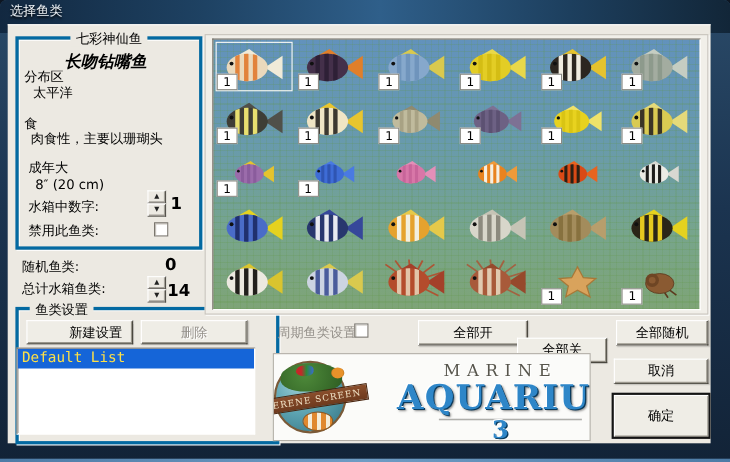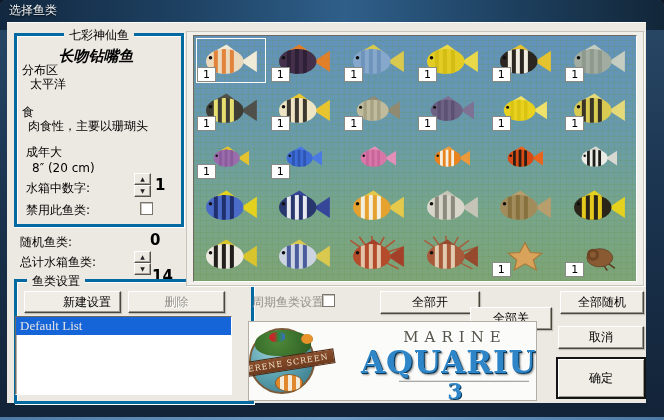--- a/index.html
+++ b/index.html
@@ -32,21 +32,21 @@
   .cb{position:absolute;width:13px;height:13px;background:#fff;border:1px solid #7a766e;box-shadow:inset 1px 1px 0 #c6c2ba;box-sizing:border-box;}
 
   
   .btn{position:absolute;background:#efede6;border:1px solid;border-color:#ffffff #4a473f #4a473f #ffffff;box-shadow:inset -1px -1px 0 #9a968c,1px 1px 1px rgba(0,0,0,.18);font-size:12px;text-align:center;color:#000;font-family:inherit;box-sizing:border-box;}
   .btn.disabled{color:#94908a;text-shadow:1px 1px 0 #fff;}
   .btn.default{border:2px solid #141414;box-shadow:inset 1px 1px 0 #ffffff,inset -1px -1px 0 #9a968c;}
 
   
   .listbox{position:absolute;left:8px;top:293px;width:217px;height:79px;background:#fff;border:1px solid;border-color:#6e6a62 #ffffff #ffffff #6e6a62;box-shadow:inset 1px 1px 0 #b4b0a8;font-family:"DejaVu Sans Mono","Liberation Mono",monospace;font-size:13px;box-sizing:border-box;overflow:hidden;}
   .listbox .item{padding:1px 4px;line-height:16px;white-space:nowrap;}
-  .listbox .item.selected{background:#1565d8;color:#e5e5e5;font-family:Liberation Serif, serif;}
+  .listbox .item.selected{background:#1565d8;color:#fde047;}
 
   
   .gridpanel{position:absolute;left:179px;top:8px;width:458px;height:255px;background:#f1efe9;border:1px solid #c8c4bc;box-shadow:1px 1px 0 #fff;padding:3px 6px;box-sizing:border-box;}
   .gridinner{width:100%;height:100%;box-sizing:border-box;border:1px solid;border-color:#6e6a62 #ffffff #ffffff #6e6a62;display:grid;grid-template-columns:repeat(6,1fr);grid-auto-rows:48.8px;background-image:
     repeating-linear-gradient(0deg,rgba(96,150,66,.20) 0 1px,transparent 1px 6px),
     repeating-linear-gradient(90deg,rgba(96,150,66,.16) 0 1px,transparent 1px 6px),
     linear-gradient(180deg,#6292bc 0%,#689aad 38%,#77a58c 72%,#7ea477 100%);}
   .cell{position:relative;display:flex;align-items:center;justify-content:center;}
   .cell.sel{outline:1px solid #fafaf6;outline-offset:-3px;}
   .cnt{position:absolute;left:3px;bottom:3px;background:#fff;border:1px solid #8a8a84;font-size:11px;line-height:13px;padding:0 5px;color:#000;}
@@ -94,21 +94,21 @@
     <span class="lbl" style="left:19px;top:180px;">禁用此鱼类:</span>
     <span class="cb" style="left:133px;top:179px;"></span>
 
     <span class="lbl" style="left:13px;top:212px;">随机鱼类:</span>
     <span class="val" style="left:143px;top:209px;">0</span>
     <span class="lbl" style="left:13px;top:232px;">总计水箱鱼类:</span>
     <div class="spin" style="left:127px;top:228px;">
       <div class="sb up"></div>
       <div class="sb dn"></div>
     </div>
-    <span class="val" style="left:145px;top:233px;margin-top:12px;">14</span>
+    <span class="val" style="left:145px;top:233px;">14</span>
 
     <div class="group g-settings">
       <span class="legend">鱼类设置</span>
     </div>
     <button class="btn" style="left:17px;top:268px;width:97px;height:22px;padding-left:35px;">新建设置</button>
     <button class="btn disabled" style="left:121px;top:268px;width:97px;height:22px;">删除</button>
     <div class="listbox">
         <div class="item selected">Default List</div>
       </div>
 

